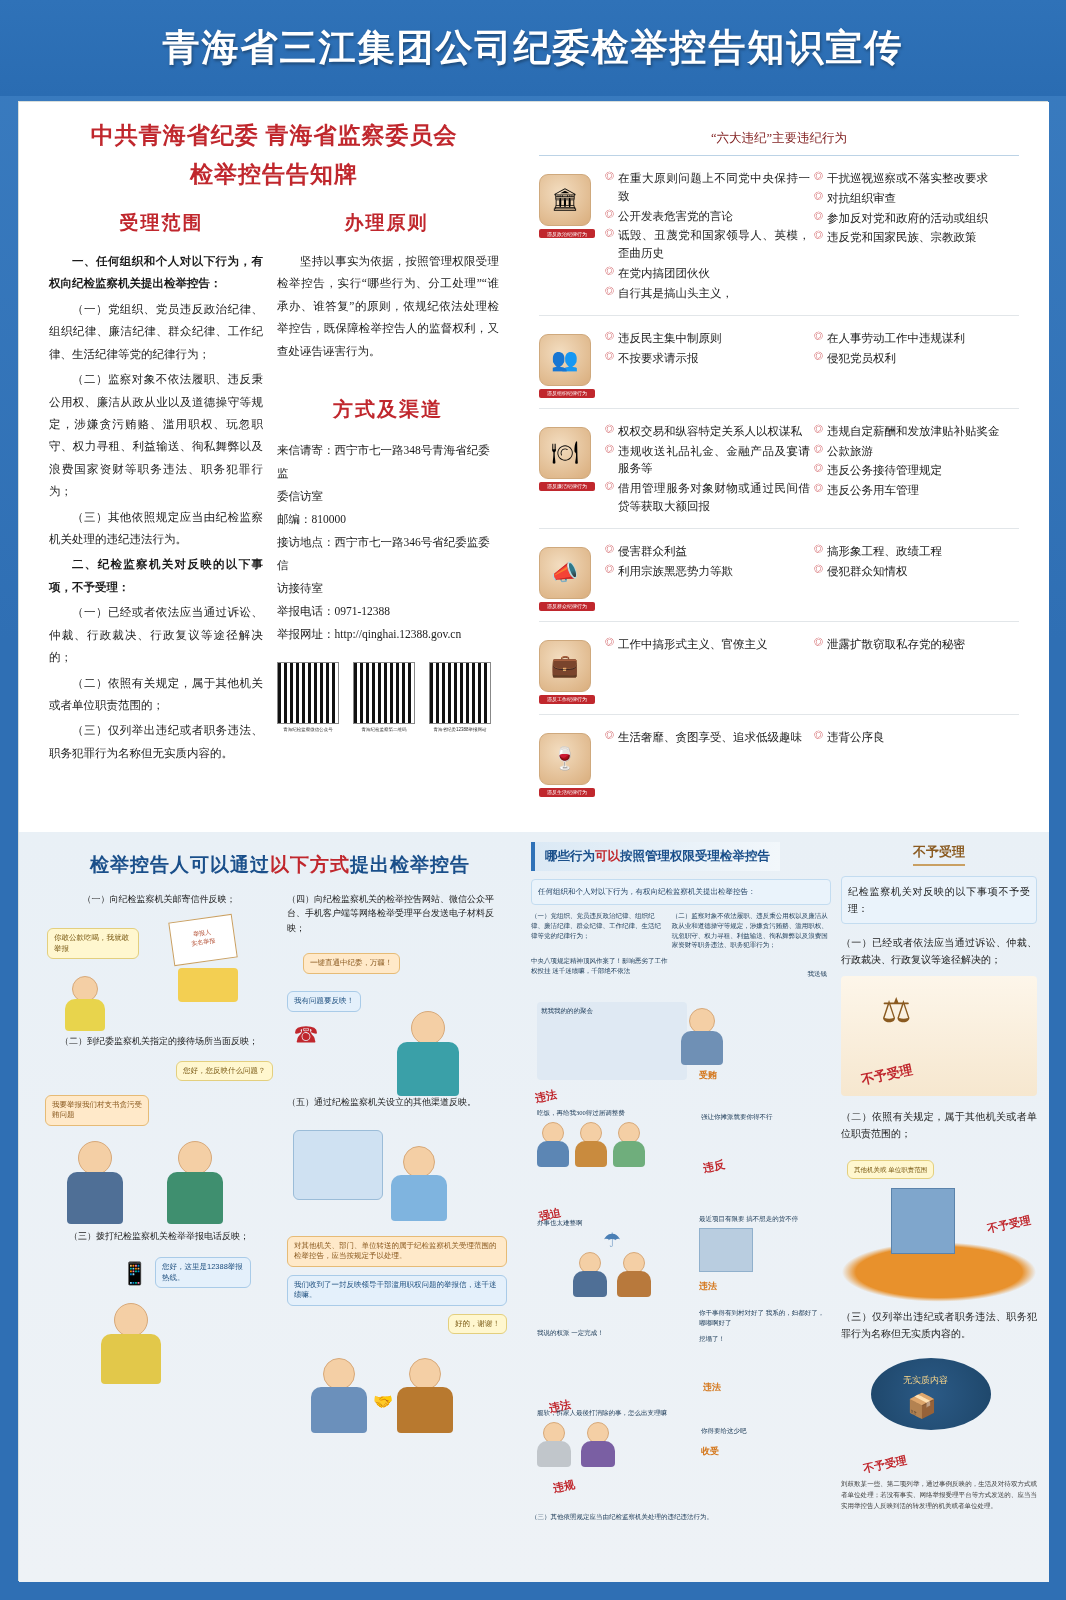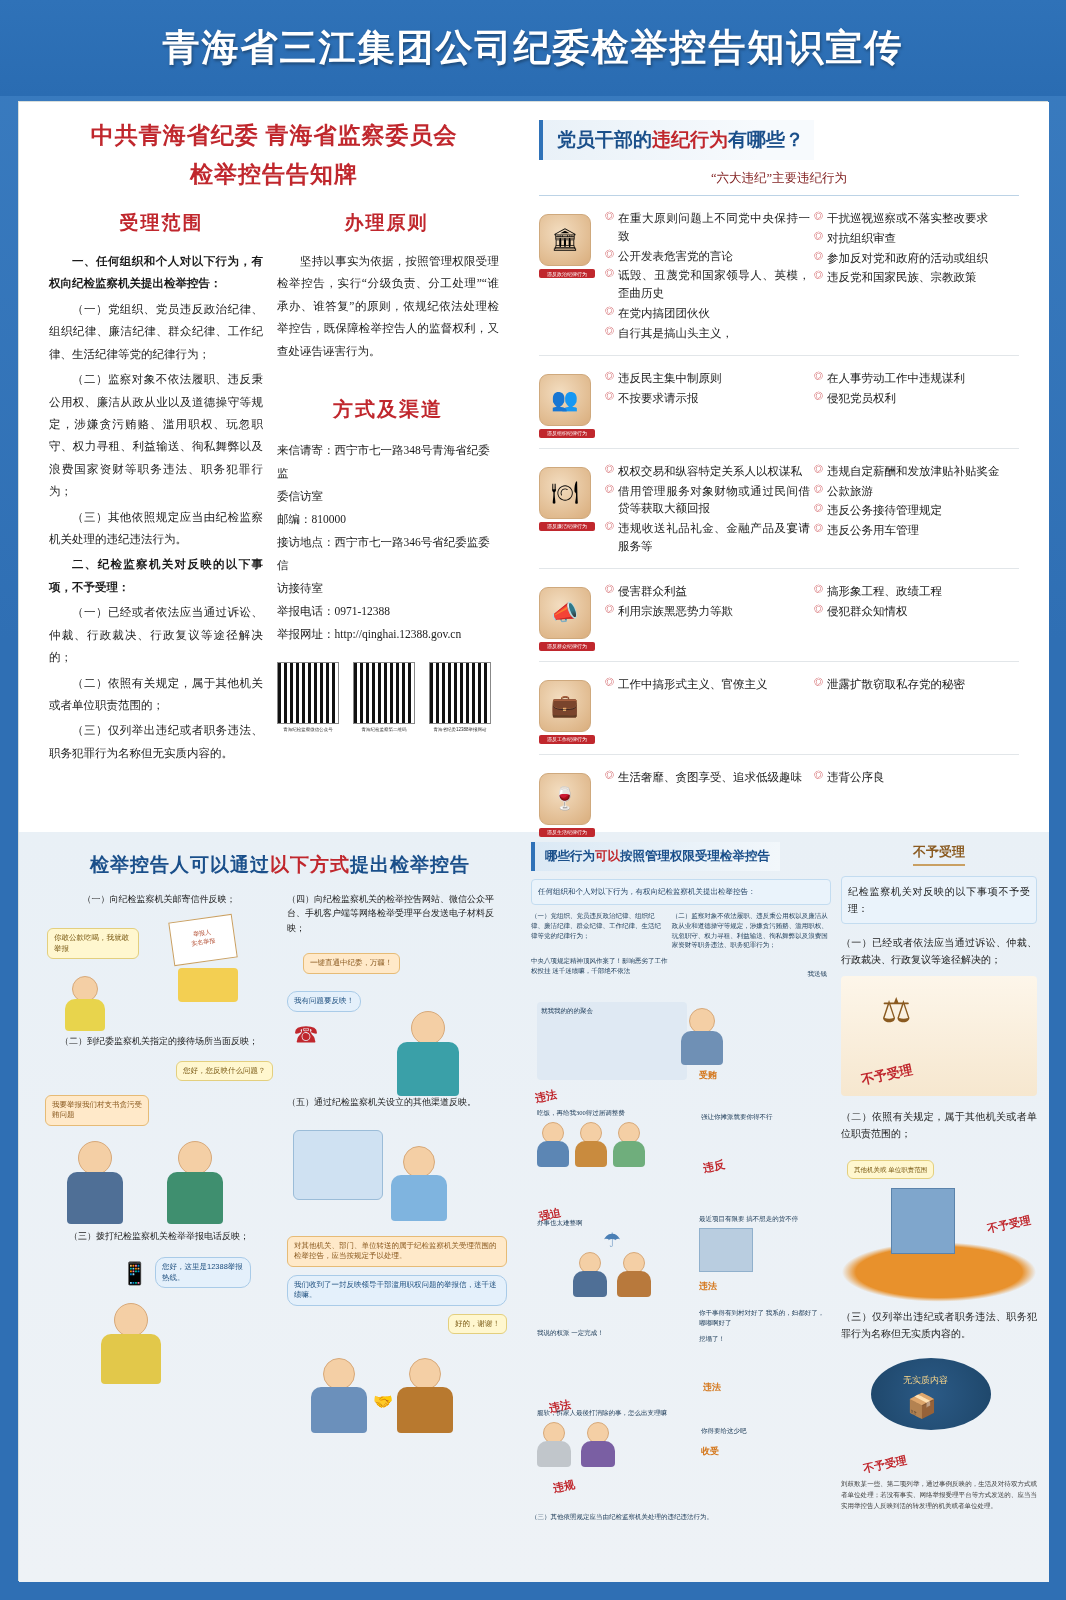--- a/index.html
+++ b/index.html
@@ -148,21 +148,21 @@
     font-family:"Liberation Serif", serif; border-bottom:2px solid #c9a063; padding-bottom:3px;
   }
 
   .scene { position:relative; margin-top:10px; }
   .cap-s { font-size:9px; color:#1b1b1b; line-height:1.6; font-family:"Liberation Serif", serif;}
   .cap-c { text-align:center; }
   .bubble {
     display:inline-block; background:#fff7cf; border:1px solid #e3cf7e;
     border-radius:6px; padding:4px 6px; font-size:7.5px; color:#7a5a14; line-height:1.4;
   }
-  .bubble.blue { background:#e4f0fb; border-color:#a9cbe8; color:#1d4e7e;border-radius:10px; }
+  .bubble.blue { background:#e4f0fb; border-color:#a9cbe8; color:#1d4e7e; }
   .bubble.org { background:#ffe9c9; border-color:#e6bb76; color:#8a5a20; }
   .ph-head { width:26px; height:26px; border-radius:50%; background:#f4cfa5; border:1px solid #d7a97a; margin:0 auto;}
   .ph-body { width:40px; height:32px; border-radius:10px 10px 4px 4px; margin:-3px auto 0;}
 
   .mid-intro {
     background:#eaf3fb; border:1px solid #c3dcf0; border-radius:4px;
     font-size:7.5px; line-height:1.6; color:#1b3c5e; padding:6px; margin-top:8px;
     font-family:"Liberation Serif", serif;
   }
   .mini-col { font-size:6.5px; line-height:1.5; color:#23405c; font-family:"Liberation Serif", serif;}
@@ -214,21 +214,21 @@
           <p class="lc-p b ind">一、任何组织和个人对以下行为，有权向纪检监察机关提出检举控告：</p>
           <p class="lc-p ind">（一）党组织、党员违反政治纪律、组织纪律、廉洁纪律、群众纪律、工作纪律、生活纪律等党的纪律行为；</p>
           <p class="lc-p ind">（二）监察对象不依法履职、违反秉公用权、廉洁从政从业以及道德操守等规定，涉嫌贪污贿赂、滥用职权、玩忽职守、权力寻租、利益输送、徇私舞弊以及浪费国家资财等职务违法、职务犯罪行为；</p>
           <p class="lc-p ind">（三）其他依照规定应当由纪检监察机关处理的违纪违法行为。</p>
           <p class="lc-p b ind">二、纪检监察机关对反映的以下事项，不予受理：</p>
           <p class="lc-p ind">（一）已经或者依法应当通过诉讼、仲裁、行政裁决、行政复议等途径解决的；</p>
           <p class="lc-p ind">（二）依照有关规定，属于其他机关或者单位职责范围的；</p>
           <p class="lc-p ind">（三）仅列举出违纪或者职务违法、职务犯罪行为名称但无实质内容的。</p>
         </div>
         <div class="lc-right-text">
-          <p class="lc-p ind">坚持以事实为依据，按照管理权限受理检举控告，实行“分级负责、分工处理”“谁承办、谁答复”的原则，依规纪依法处理检举控告，既保障检举控告人的监督权利，又查处诬告诬害行为。</p>
+          <p class="lc-p ind">坚持以事实为依据，按照管理权限受理检举控告，实行“哪些行为、分工处理”“谁承办、谁答复”的原则，依规纪依法处理检举控告，既保障检举控告人的监督权利，又查处诬告诬害行为。</p>
           <div class="lc-way-title">方式及渠道</div>
           <div class="lc-contact">
             <p>来信请寄：西宁市七一路348号青海省纪委监</p>
             <p>委信访室</p>
             <p>邮编：810000</p>
             <p>接访地点：西宁市七一路346号省纪委监委信</p>
             <p>访接待室</p>
             <p>举报电话：0971-12388</p>
             <p>举报网址：http://qinghai.12388.gov.cn</p>
           </div>
@@ -244,25 +244,20 @@
             <div class="qr-item">
               <div class="qr-box"></div>
               <div class="qr-cap">青海省纪委12388举报网站</div>
             </div>
           </div>
         </div>
       </div>
     </div>
 
     <div class="right-col">
-      <div class="rc-head">
-        <span class="t1">
-          <span>党员干部的</span><em>违纪行为</em><span>有哪些？</span>
-        </span>
-      </div>
       <div class="rc-sub">“六大违纪”主要违纪行为</div>
       <div class="rc-sub-line"></div>
 
       
       <div class="vrow">
         <div class="vicon">
           <div class="circ">🏛</div>
           <div class="cap">违反政治纪律行为</div>
         </div>
         <div class="vcols">
@@ -304,22 +299,22 @@
 
       
       <div class="vrow">
         <div class="vicon">
           <div class="circ">🍽</div>
           <div class="cap">违反廉洁纪律行为</div>
         </div>
         <div class="vcols">
           <div class="vcol">
             <div class="vitem">权权交易和纵容特定关系人以权谋私</div>
+            <div class="vitem">违规收送礼品礼金、金融产品及宴请服务等</div>
             <div class="vitem">借用管理服务对象财物或通过民间借贷等获取大额回报</div>
-            <div class="vitem">违规收送礼品礼金、金融产品及宴请服务等</div>
           </div>
           <div class="vcol">
             <div class="vitem">违规自定薪酬和发放津贴补贴奖金</div>
             <div class="vitem">公款旅游</div>
             <div class="vitem">违反公务接待管理规定</div>
             <div class="vitem">违反公务用车管理</div>
           </div>
         </div>
       </div>
       <div class="vsep"></div>

